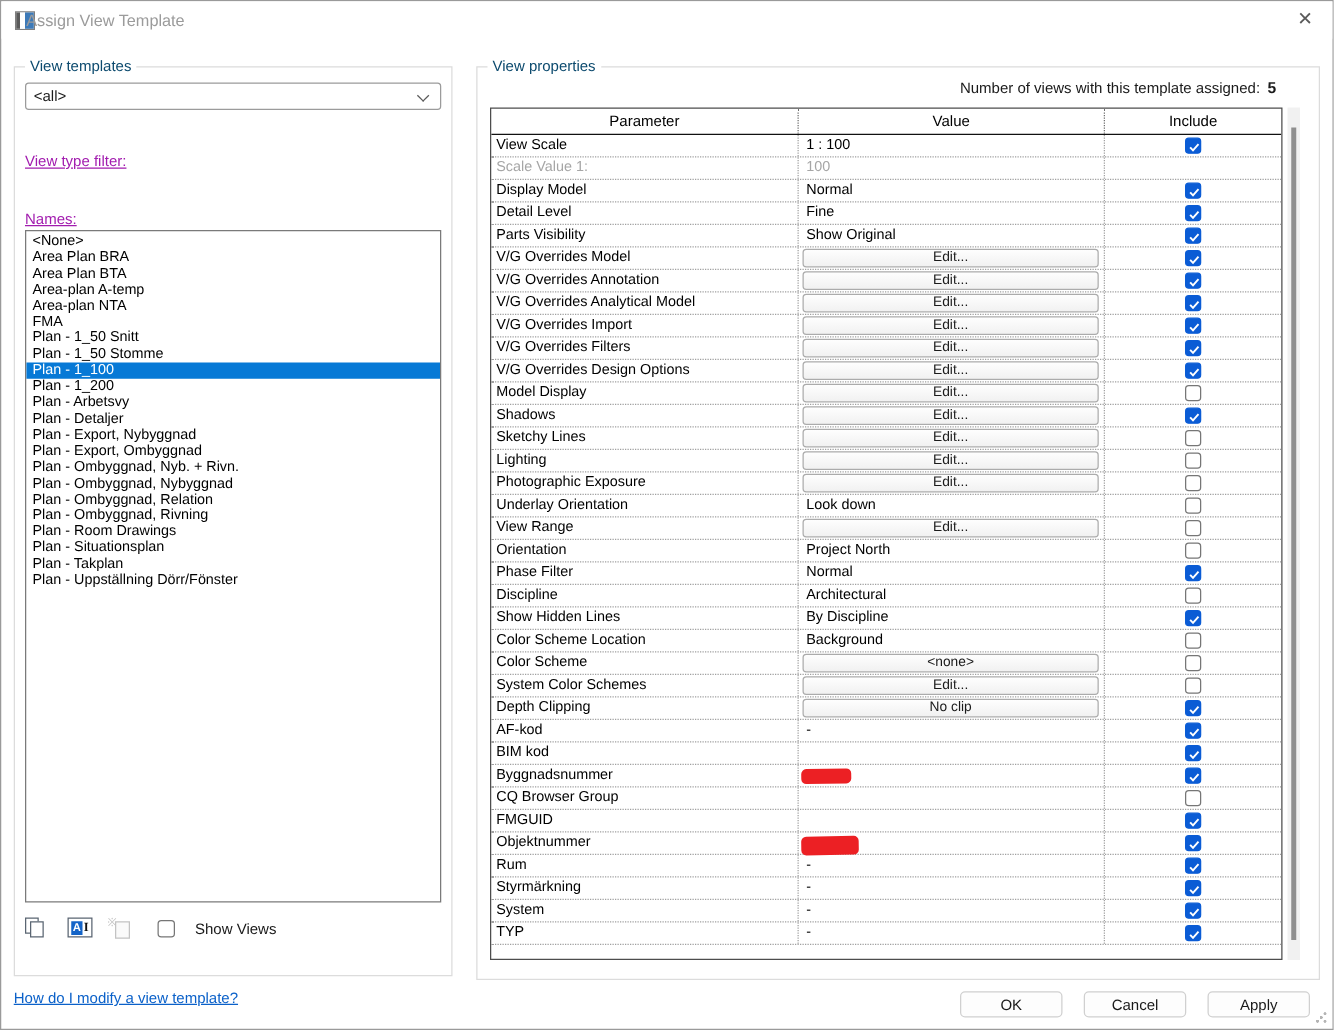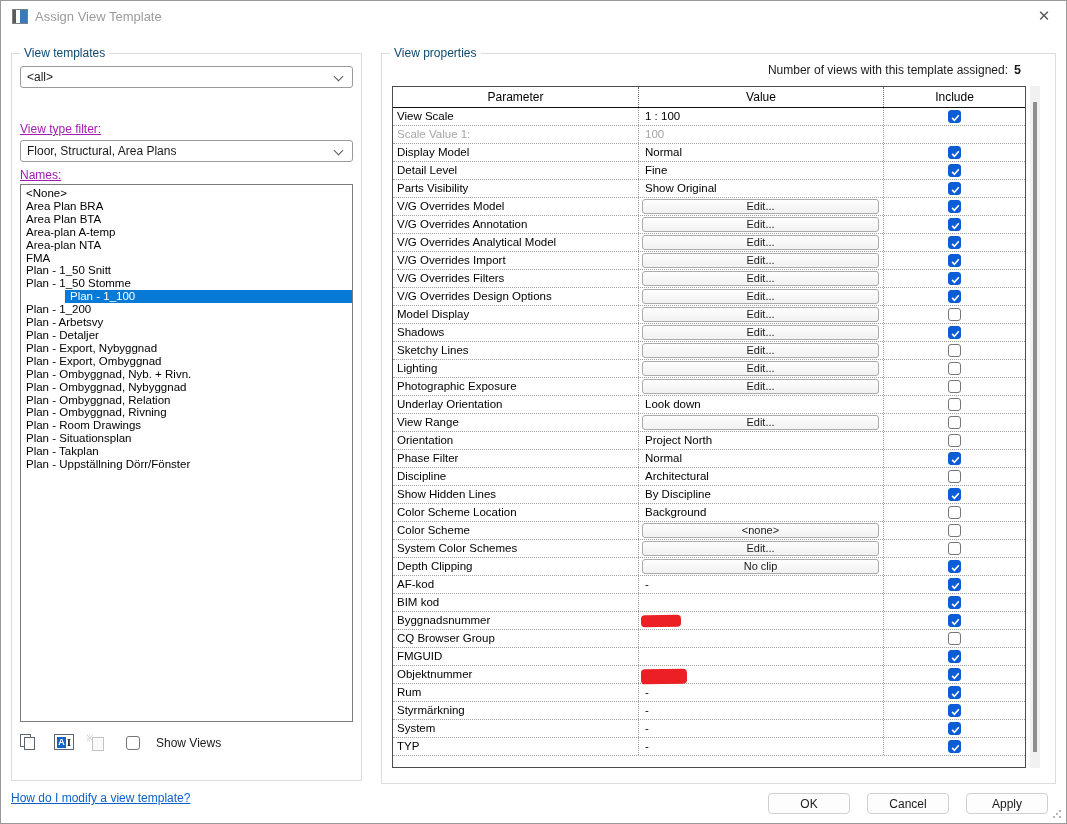--- a/index.html
+++ b/index.html
@@ -8,21 +8,21 @@
   .dialog {
     position: relative; width: 1067px; height: 824px; background:#fff;
     border:1px solid #9a9a9a; overflow:hidden;
   }
   
   .titlebar { position:absolute; left:0; top:0; width:100%; height:30px; background:#fff; }
   .title-icon { position:absolute; left:11px; top:8px; width:16px; height:15px;
     border:1px solid #7f7f7f; display:flex; }
   .title-icon .s1{width:3px;background:#5a5a5a;} .title-icon .s2{width:4px;background:#fff;}
   .title-icon .s3{flex:1;background:#3d7ab8;}
-  .title-text { position:absolute; left:34px; top:8px; font-size:13px; color:#9b9b9b; }
+  .title-text { position:absolute; left:20px; top:8px; font-size:13px; color:#9b9b9b; }
   .close-btn { position:absolute; right:12px; top:5px; width:20px; height:20px;
     font-size:15px; color:#5a5a5a; text-align:center; line-height:20px; cursor:pointer; }
   
   .groupbox { position:absolute; border:1px solid #dcdcdc; background:#fff; }
   .groupbox-label { position:absolute; top:-8px; left:8px; background:#fff; padding:0 4px;
     font-size:12px; color:#0c4a6e; }
   #group-left  { left:10px; top:52px; width:351px; height:728px; }
   #group-right { left:380px; top:52px; width:675px; height:731px; }
   .field-label { position:absolute; font-size:12px; color:#a21caf;text-decoration:underline; }
   
@@ -30,21 +30,21 @@
     border-radius:3px; background:#fff; font-size:12px; color:#1a1a1a;
     line-height:20px; padding-left:6px; cursor:default; }
   .combo .chev { position:absolute; right:10px; top:6px; width:7px; height:7px;
     border-left:1.4px solid #5a5a5a; border-bottom:1.4px solid #5a5a5a;
     transform:rotate(-45deg); }
   
   .listbox { position:absolute; left:8px; top:130px; width:333px; height:538px;
     border:1px solid #7a7a7a; background:#fff; overflow:hidden; padding-top:2px; }
   .list-item { font-size:11.5px; line-height:12.9px; padding-left:5px; color:#000;
     white-space:nowrap; cursor:default; }
-  .list-item.selected { background:#0779d6; color:#fff;margin-left:44px; }
+  .list-item.selected { background:#0779d6; color:#fff; }
   
   .tool { position:absolute; width:22px; height:20px; cursor:pointer; }
   .icon-copy .pg { position:absolute; width:11px; height:13px; border:1px solid #5a6572; background:#fff; }
   .icon-copy .pg.b { left:0; top:0; } .icon-copy .pg.f { left:4px; top:3px; }
   .icon-rename { border:1px solid #5a6572; width:20px; height:16px; top:2px; background:#fff;
     display:flex; align-items:center; justify-content:center; gap:1px; }
   .icon-rename .a { background:#1464c8; color:#fff; font-size:9px; font-weight:bold;
     width:9px; height:11px; text-align:center; line-height:11px; }
   .icon-rename .i { color:#111; font-size:10px; font-weight:bold; font-family:"Liberation Serif",serif; }
   .icon-del .pg { position:absolute; left:6px; top:3px; width:12px; height:14px;
@@ -117,24 +117,20 @@
   <div class="groupbox" id="group-left">
     <span class="groupbox-label">View templates</span>
 
     <div class="field-label" style="left:8px; top:12px;">Discipline filter:</div>
     <div class="combo" style="left:8px; top:12px;">
       <span>&lt;all&gt;</span>
       <span class="chev"></span>
     </div>
 
     <div class="field-label" style="left:8px; top:68px;">View type filter:</div>
-    <div class="combo" style="left:8px; top:86px;">
-      <span>Floor, Structural, Area Plans</span>
-      <span class="chev"></span>
-    </div>
 
     <div class="field-label" style="left:8px; top:114px;">Names:</div>
     <div class="listbox" id="names-list">
         <div class="list-item">&lt;None&gt;</div>
         <div class="list-item">Area Plan BRA</div>
         <div class="list-item">Area Plan BTA</div>
         <div class="list-item">Area-plan A-temp</div>
         <div class="list-item">Area-plan NTA</div>
         <div class="list-item">FMA</div>
         <div class="list-item">Plan - 1_50 Snitt</div>

